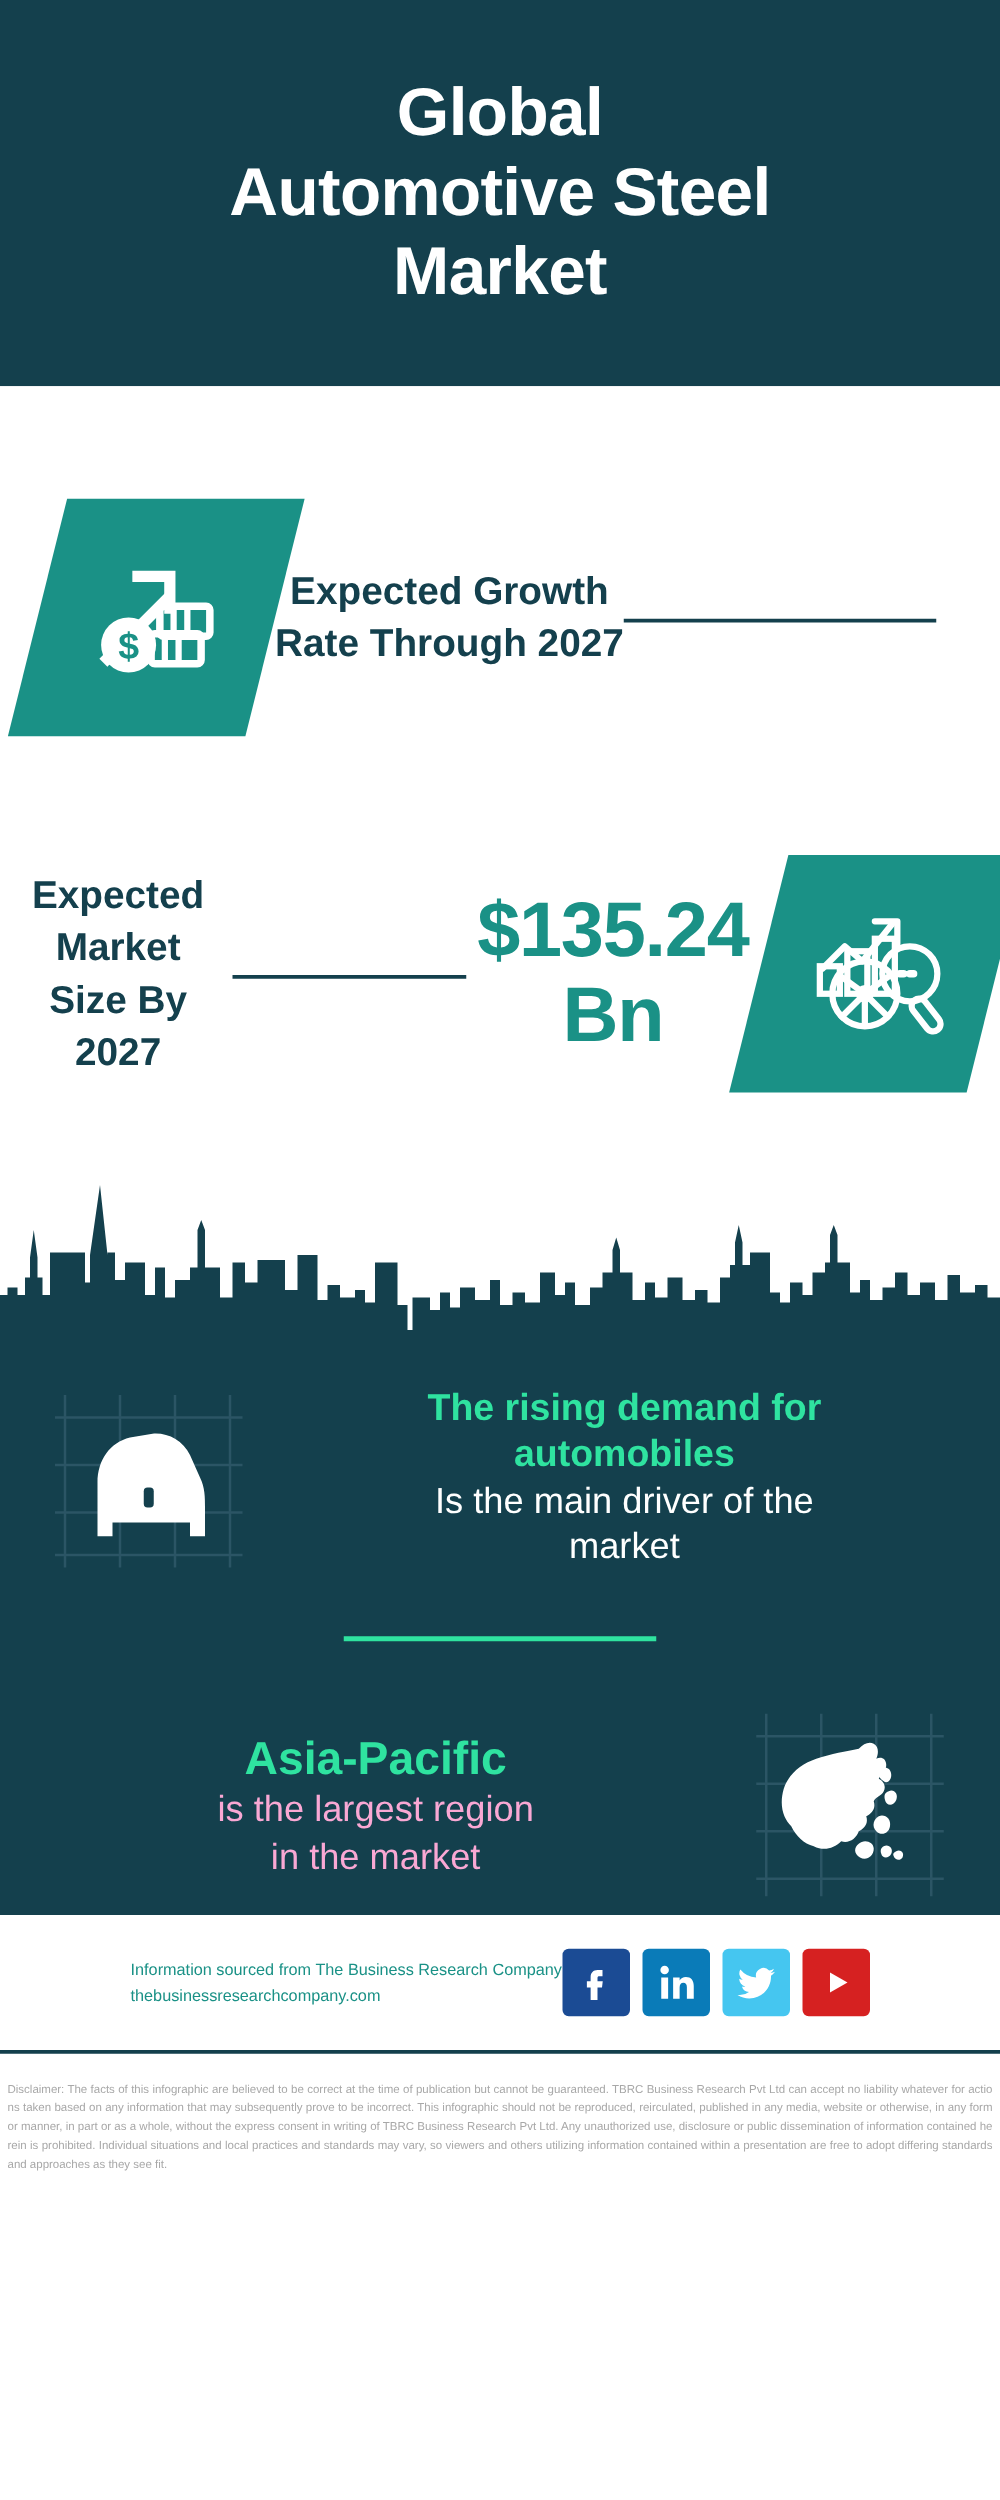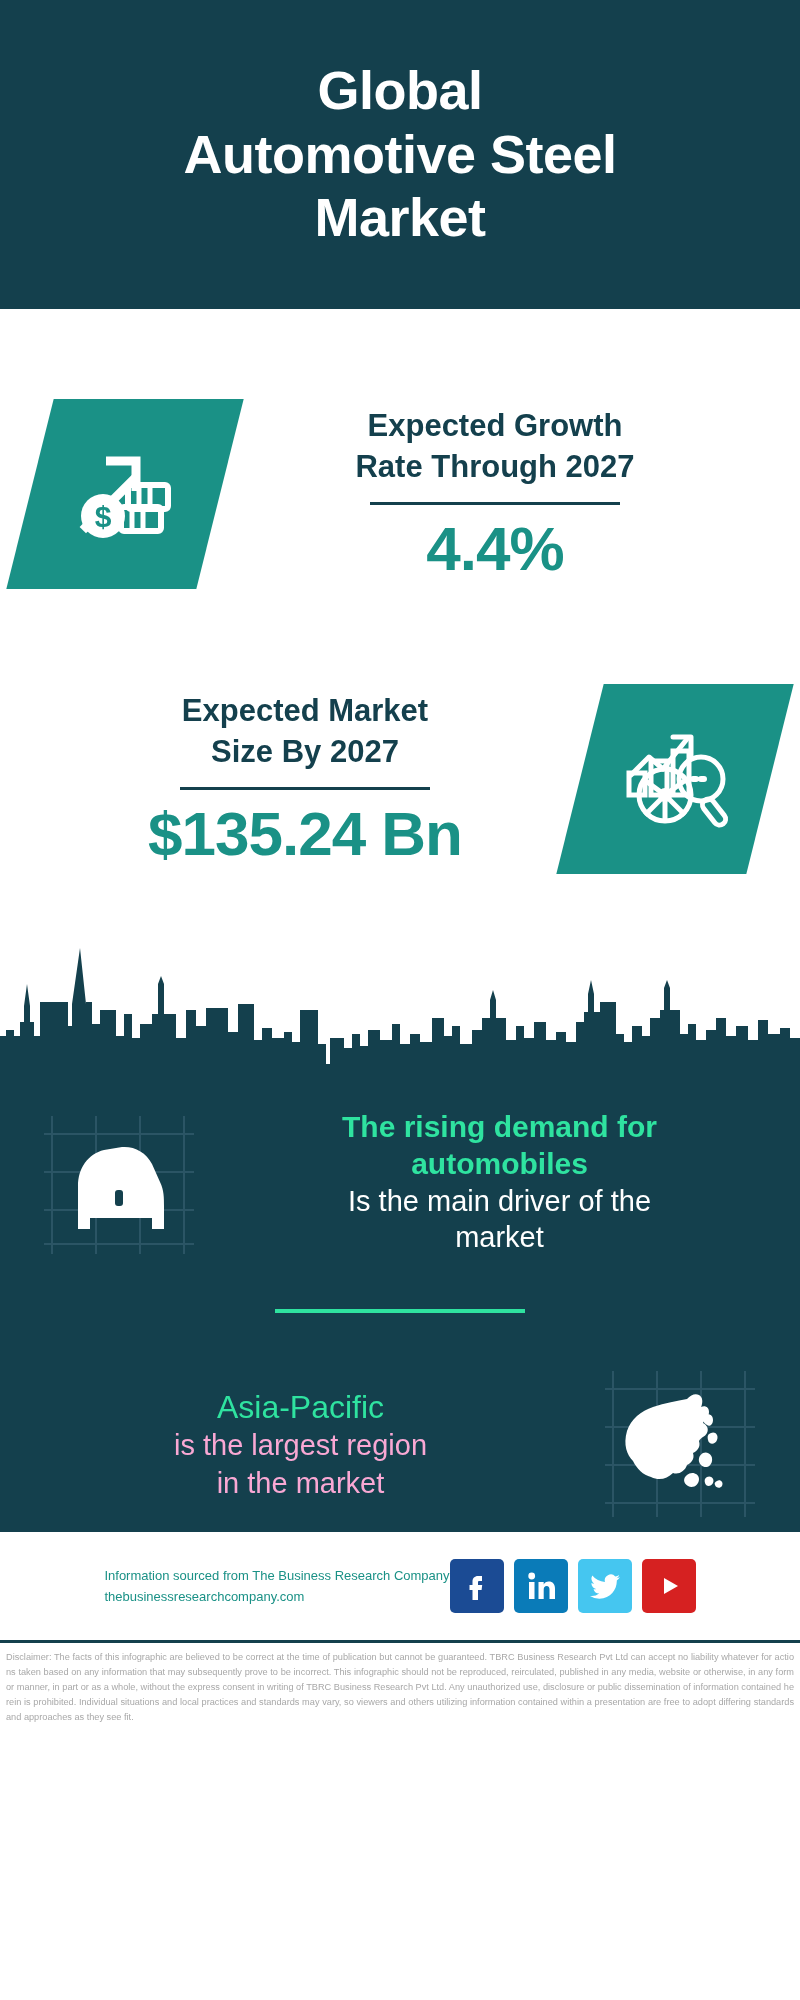--- a/index.html
+++ b/index.html
@@ -44,21 +44,21 @@
 
   .para-badge {
     width:190px; height:190px;
     background:#1a9186;
     transform: skewX(-14deg);
     display:flex; align-items:center; justify-content:center;
     flex:0 0 auto;
   }
   .para-badge .glyph { transform: skewX(14deg); display:block; }
 
-  .stat-text { flex:1; display:flex; flex-direction:column; align-items:center; }
+  .stat-text { flex:1; display:flex; align-items:center; }
   .stat-label {
     color:#14404d;
     font-size:31px;
     font-weight:bold;
     line-height:1.35;
     text-align:center;
     white-space:pre-line;
   }
   .stat-rule {
     width:250px; height:3px; background:#14404d;
@@ -106,22 +106,22 @@
   }
   .insight-plain-light {
     color:#f9a8d4;
     font-size:29px;
     font-weight:normal;
     line-height:1.3;
     white-space:pre-line;
   }
   .insight-accent-2 {
     color:#2fe3a0;
-    font-size:32px;
-    font-weight:normal;
+    font-size:37px;
+    font-weight:bold;
     line-height:1.25;
   }
   .dark-divider {
     width:250px; height:4px; background:#2fe3a0;
     margin:40px auto 34px auto;
   }
 
   
   .footer {
     background:#ffffff;
@@ -147,21 +147,21 @@
   .s-tw { background:#45c6f0; }
   .s-yt { background:#d62121; }
 
   
   .disclaimer-wrap { flex:0 0 auto; }
   .disclaimer-rule { height:3px; background:#14404d; width:800px; }
   .disclaimer {
     color:#a8a8a8;
     font-size:9.2px;
     line-height:1.62;
-    padding:7px 6px 0 6px;
+    padding:21px 6px 0 6px;
     text-align:justify;
     word-break:break-all;
   }
 </style>
 </head>
 <body>
 
 <div class="page">
 
   <div class="header">
@@ -189,21 +189,20 @@
 
             <circle cx="37" cy="83" r="22" fill="#ffffff"></circle>
             <text x="37" y="94" font-family="Liberation Sans, sans-serif" font-size="30" font-weight="bold" fill="#1a9186" text-anchor="middle">$</text>
           </svg>
         </span>
       </div>
       <div class="stat-text">
         <div class="stat-label">Expected Growth
 Rate Through 2027</div>
         <div class="stat-rule"></div>
-        <div class="stat-value">4.4%</div>
       </div>
     </div>
 
     <div class="stat-row stat-row-2">
       <div class="stat-text">
         <div class="stat-label">Expected Market
 Size By 2027</div>
         <div class="stat-rule"></div>
         <div class="stat-value">$135.24 Bn</div>
       </div>

